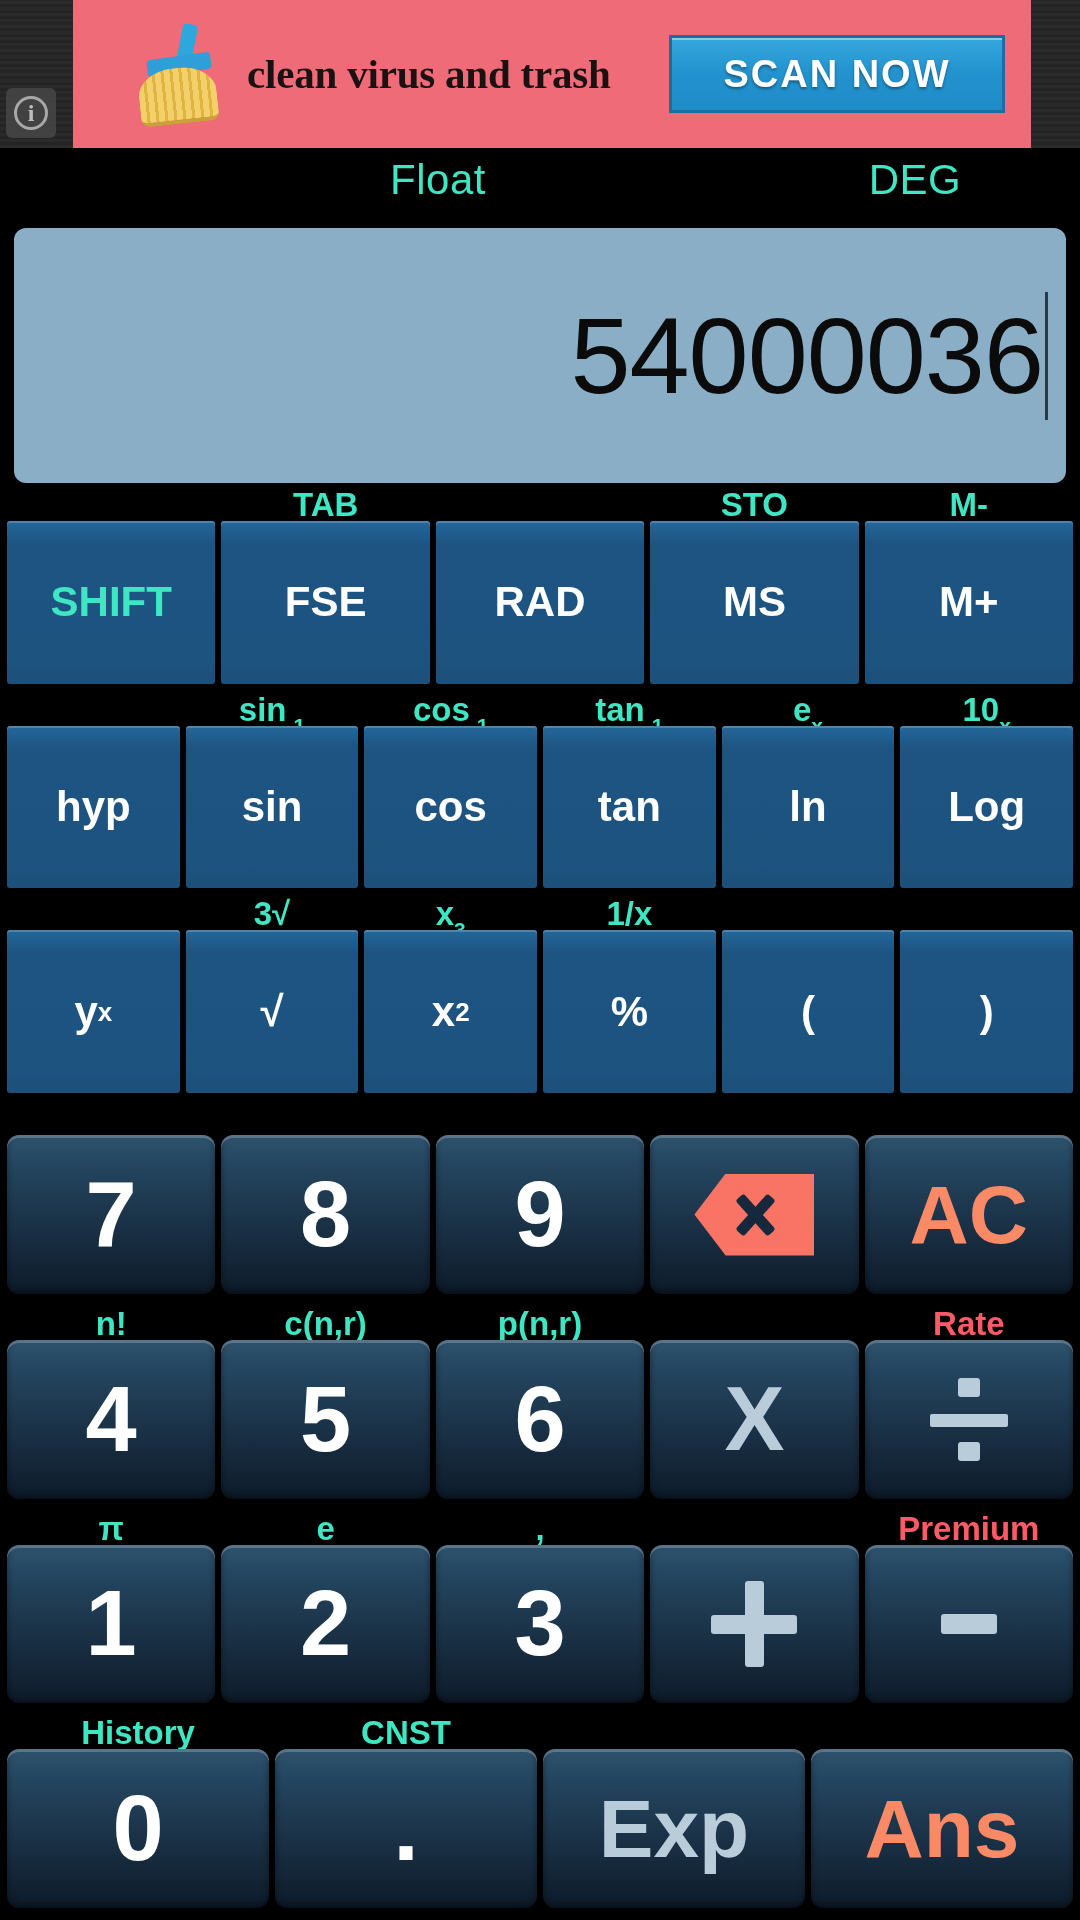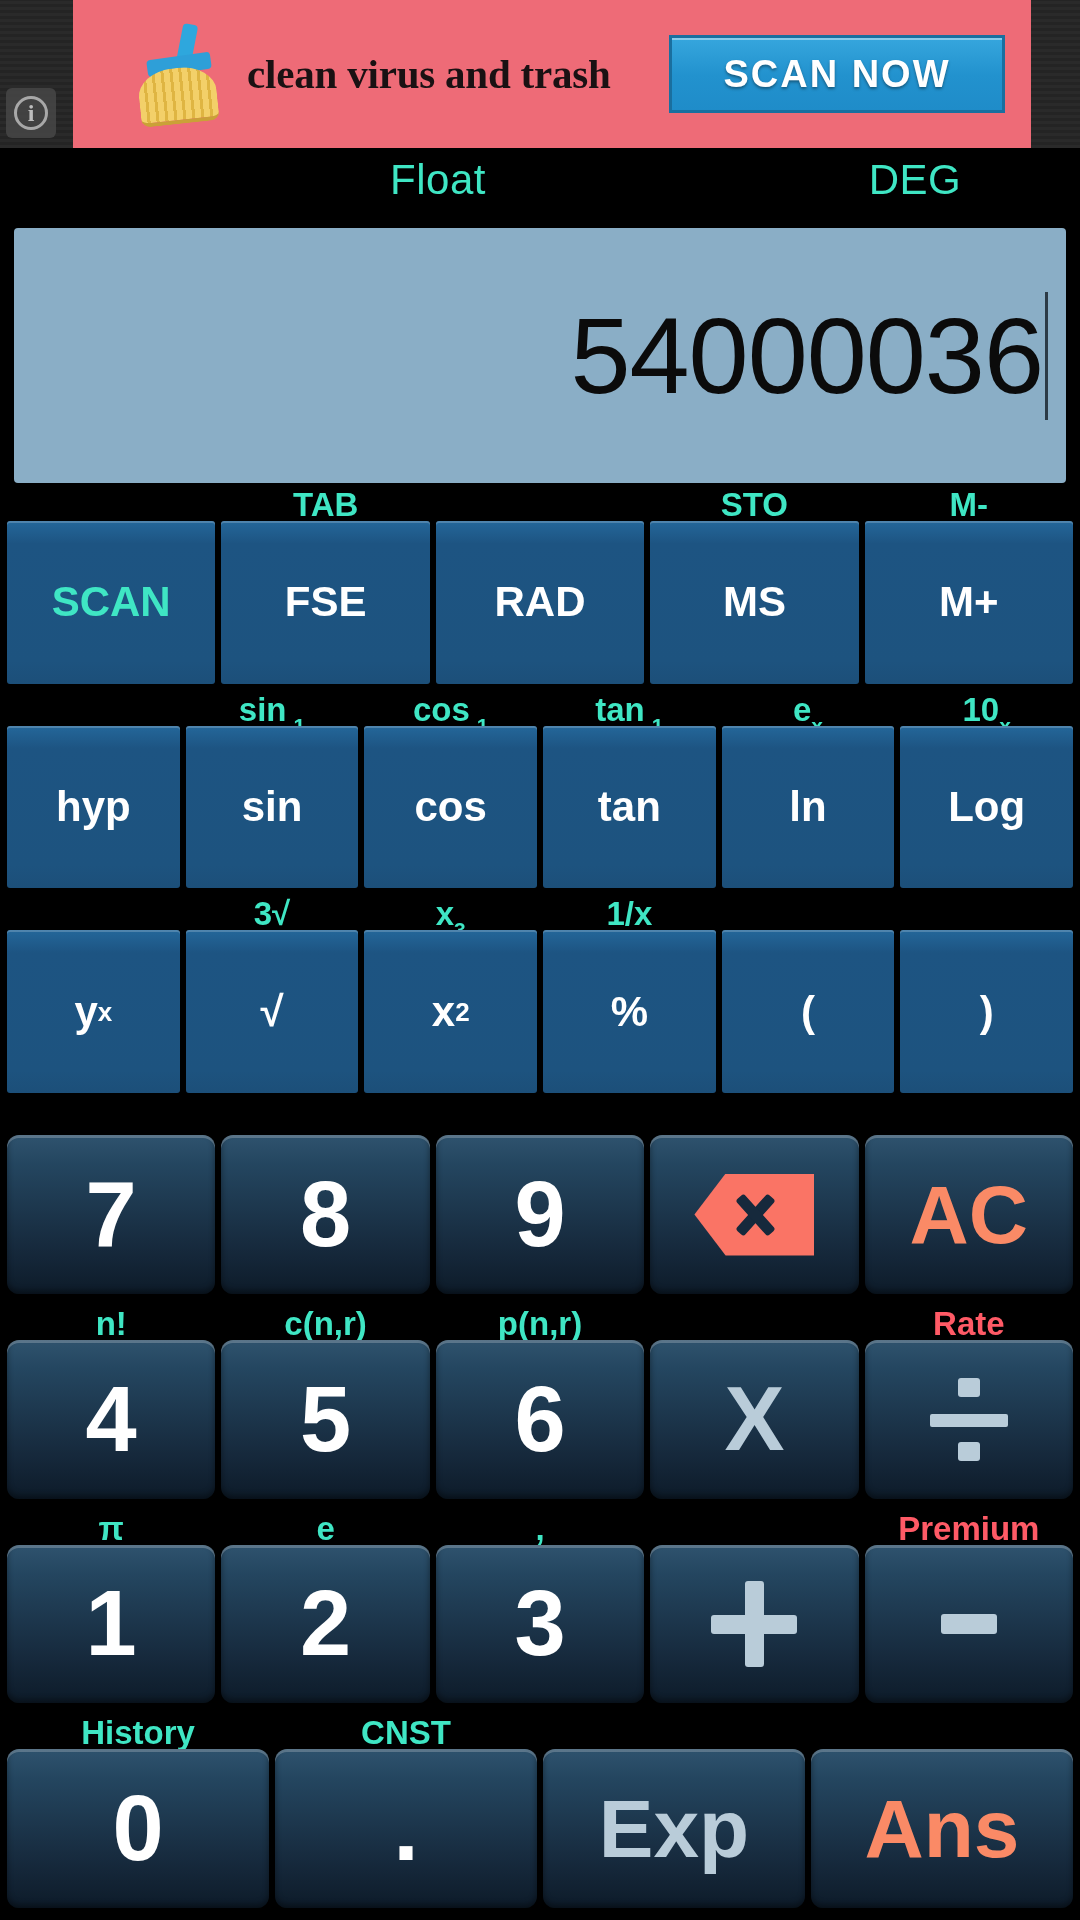--- a/index.html
+++ b/index.html
@@ -145,21 +145,21 @@
 
   
   .display-wrap {
     flex: 0 0 262px;
     padding: 8px 14px 0 14px;
   }
   .display {
     width: 100%;
     height: 255px;
     background: #8aaec6;
-    border-radius: 4px;
+    border-radius: 12px;
     display: flex;
     align-items: center;
     justify-content: flex-end;
     padding-right: 18px;
     overflow: hidden;
   }
   .display-value {
     color: #0b0b0b;
     font-size: 108px;
     font-weight: 400;
@@ -336,21 +336,21 @@
     <div class="display">
       <span class="display-value">54000036</span>
         <span class="caret"></span>
     </div>
   </div>
 
   <div class="keypad" id="keypad">
       <div class="key-row">
         <div class="key-cell">
           <div class="shift-label"></div>
-          <div class="btn fn cyan">SCAN</div>
+          <div class="btn fn cyan">SHIFT</div>
         </div>
         <div class="key-cell">
           <div class="shift-label">TAB</div>
           <div class="btn fn">FSE</div>
         </div>
         <div class="key-cell">
           <div class="shift-label"></div>
           <div class="btn fn">RAD</div>
         </div>
         <div class="key-cell">

